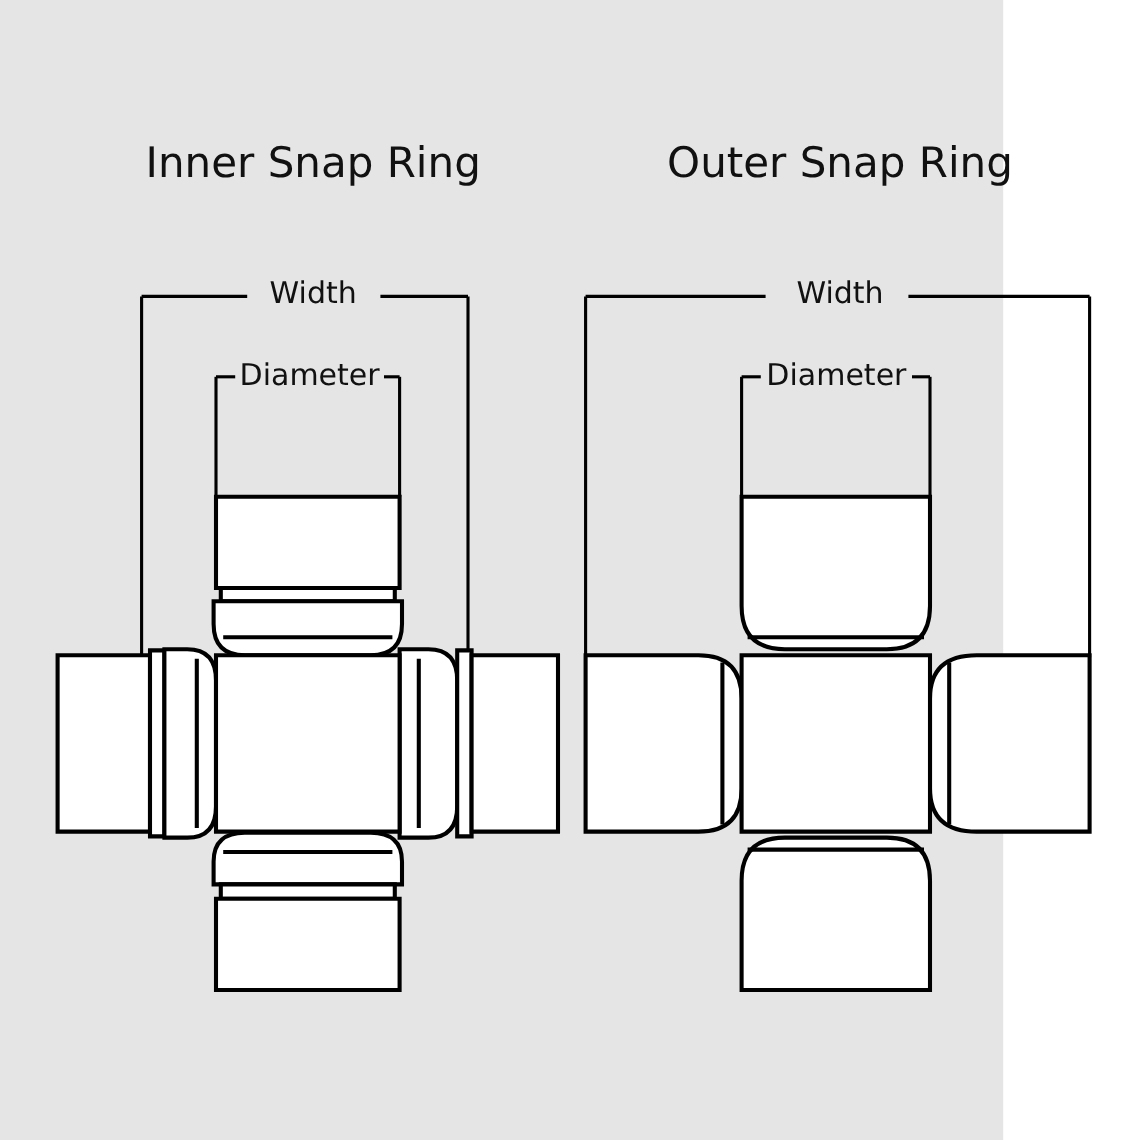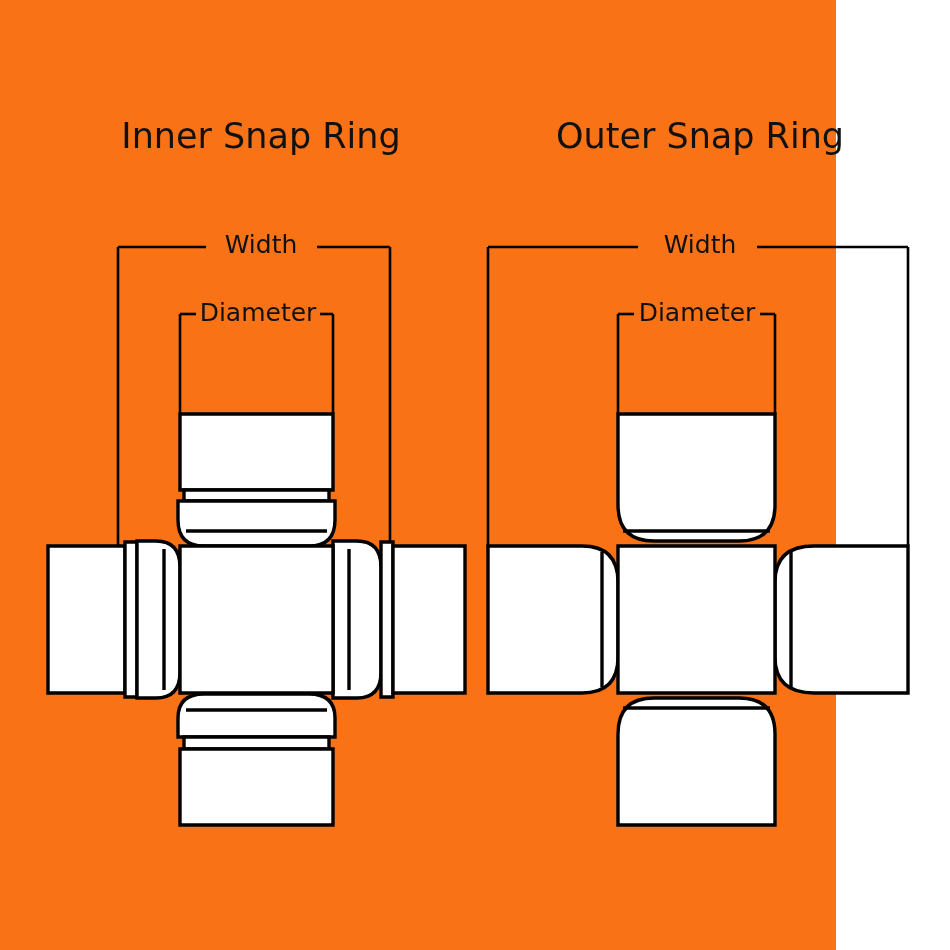--- a/index.html
+++ b/index.html
@@ -11,21 +11,21 @@
     width: 950px;
     height: 950px;
     font-family: "DejaVu Sans", sans-serif;
     color: #000000;
     overflow: hidden;
   }
   #diagram-root {
     position: relative;
     width: 836px;
     height: 950px;
-    background: #f97316;
+    background: #e5e5e5;
   }
   svg.canvas {
     display: block;
     width: 950px;
     height: 950px;
   }
   .part-line {
     fill: none;
     stroke: #000000;
     stroke-width: 3.4;

